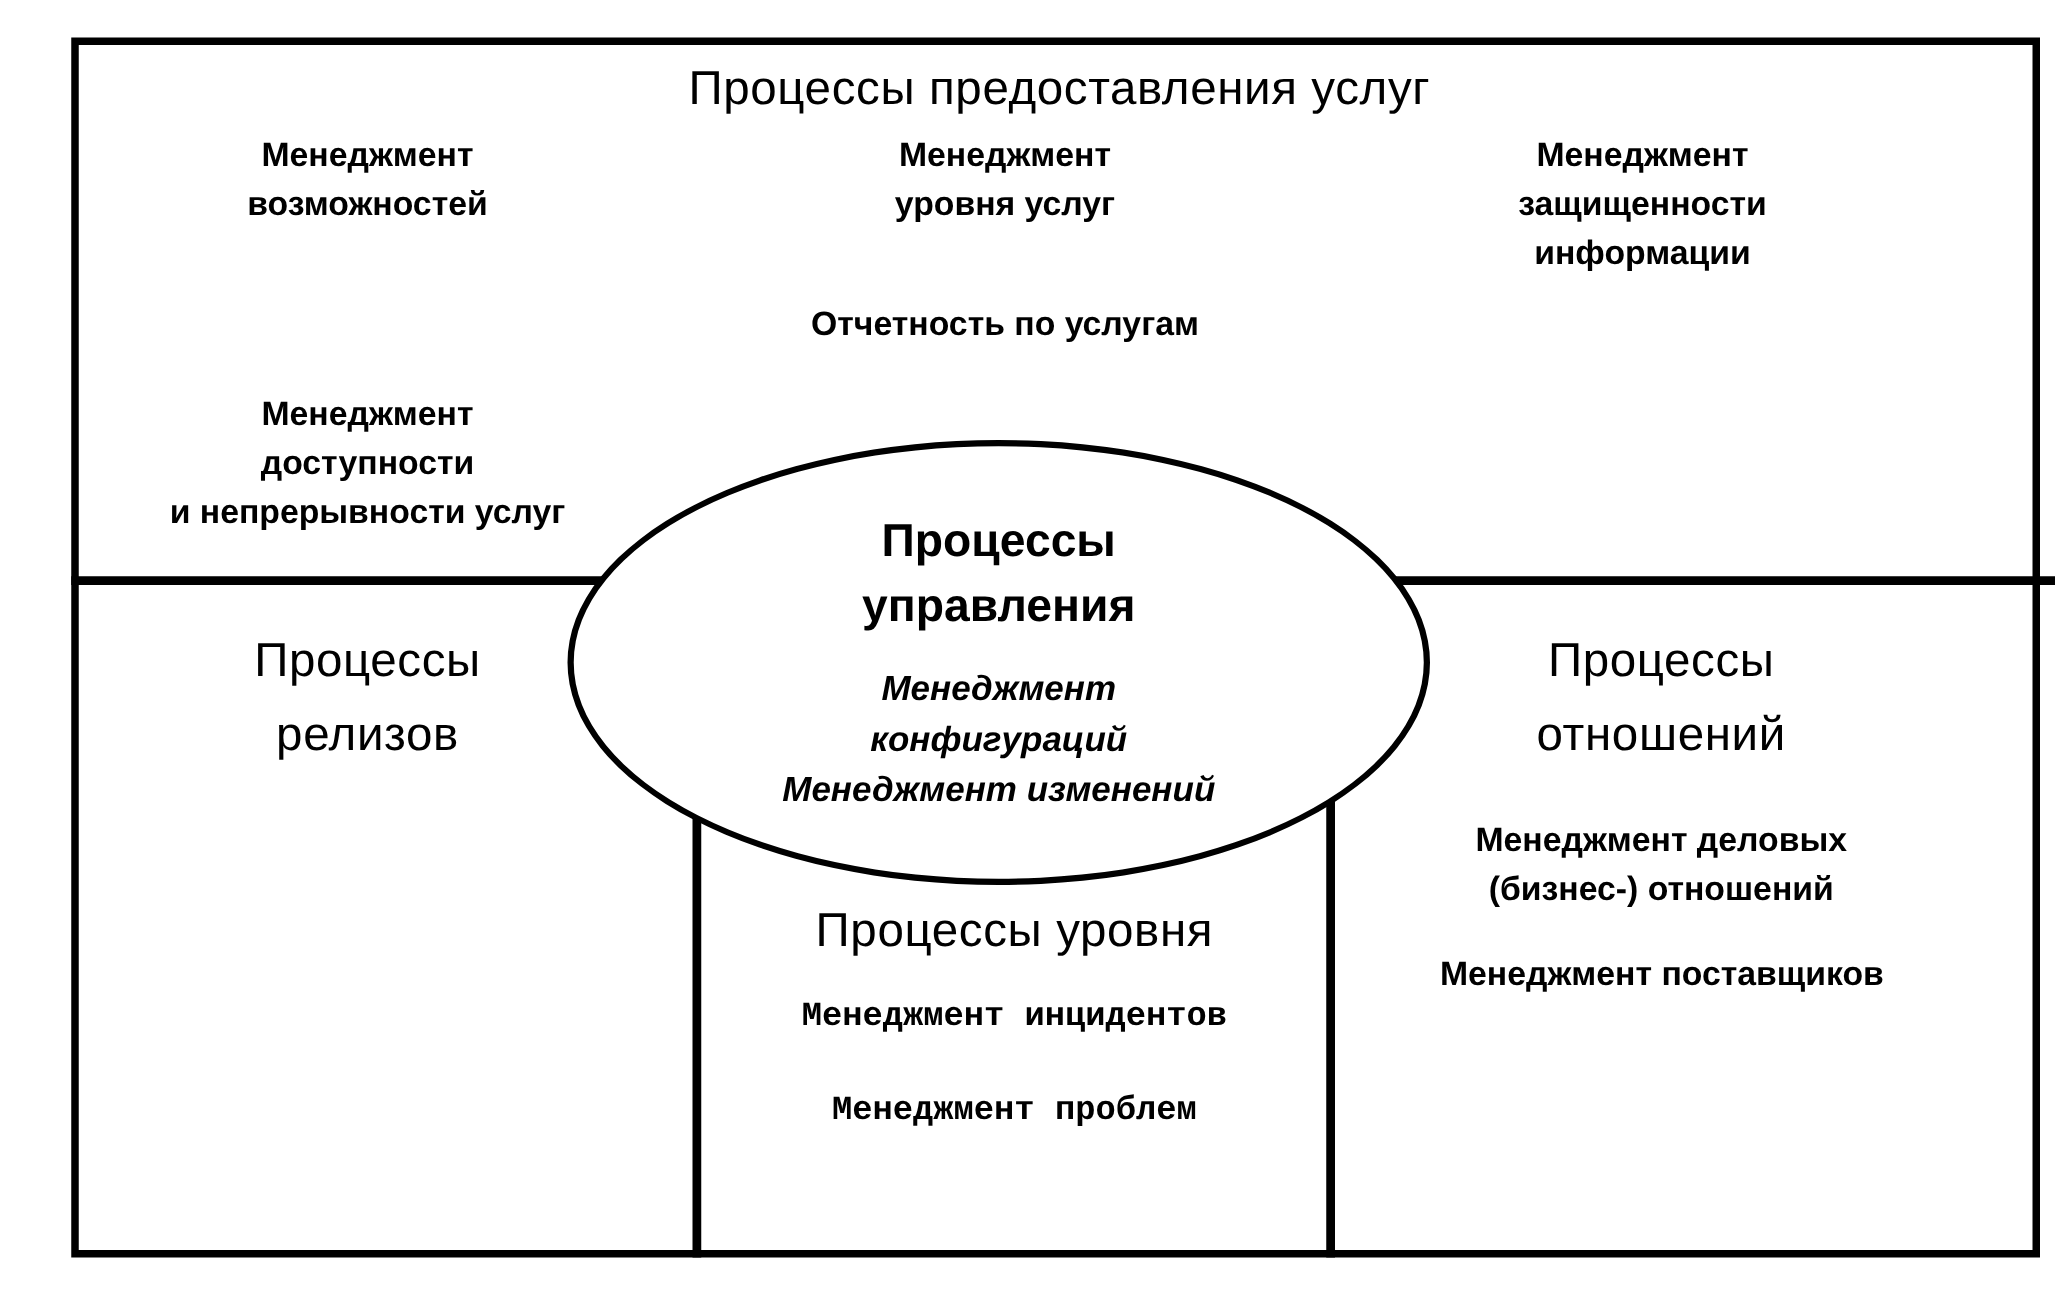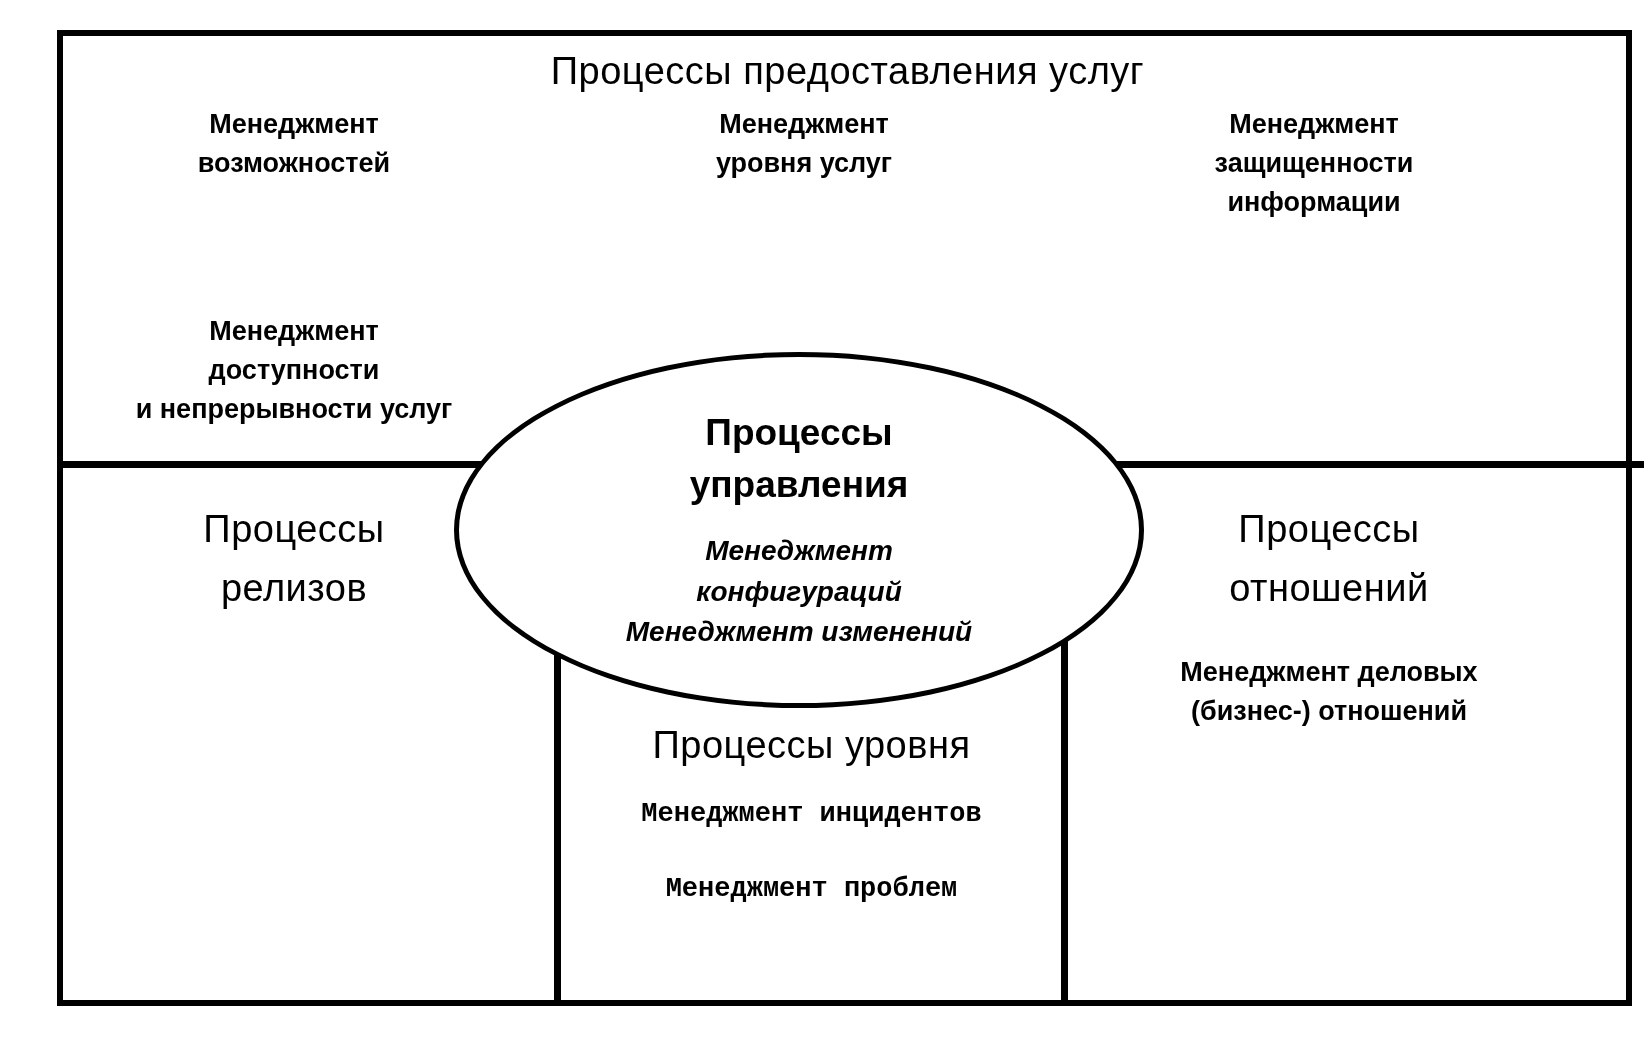--- a/index.html
+++ b/index.html
@@ -113,20 +113,21 @@
   <div class="txt item" style="left:75px; top:105px; width:390px;">Менеджмент
 возможностей</div>
 
   <div class="txt item" style="left:585px; top:105px; width:390px;">Менеджмент
 уровня услуг</div>
 
   <div class="txt item" style="left:1090px; top:105px; width:400px;">Менеджмент
 защищенности
 информации</div>
 
+  <div class="txt item" style="left:560px; top:240px; width:440px;">Отчетность по услугам</div>
 
   <div class="txt item" style="left:35px; top:312px; width:470px;">Менеджмент
 доступности
 и непрерывности услуг</div>
 
 
   <div class="ellipse">
     <div class="title">Процессы
 управления</div>
     <div class="items">Менеджмент
@@ -143,14 +144,15 @@
   <div class="txt item" style="left:545px; top:795px; width:485px;font-family:Liberation Mono, monospace;">Менеджмент инцидентов</div>
 
   <div class="txt item" style="left:545px; top:870px; width:485px;font-family:Liberation Mono, monospace;">Менеджмент проблем</div>
 
   <div class="txt section-title" style="left:1090px; top:500px; width:430px;">Процессы
 отношений</div>
 
   <div class="txt item" style="left:1075px; top:653px; width:460px;">Менеджмент деловых
 (бизнес-) отношений</div>
 
+  <div class="txt item" style="left:1063px; top:760px; width:485px;">Менеджмент поставщиков</div>
 
 </div>
 
 </body></html>

